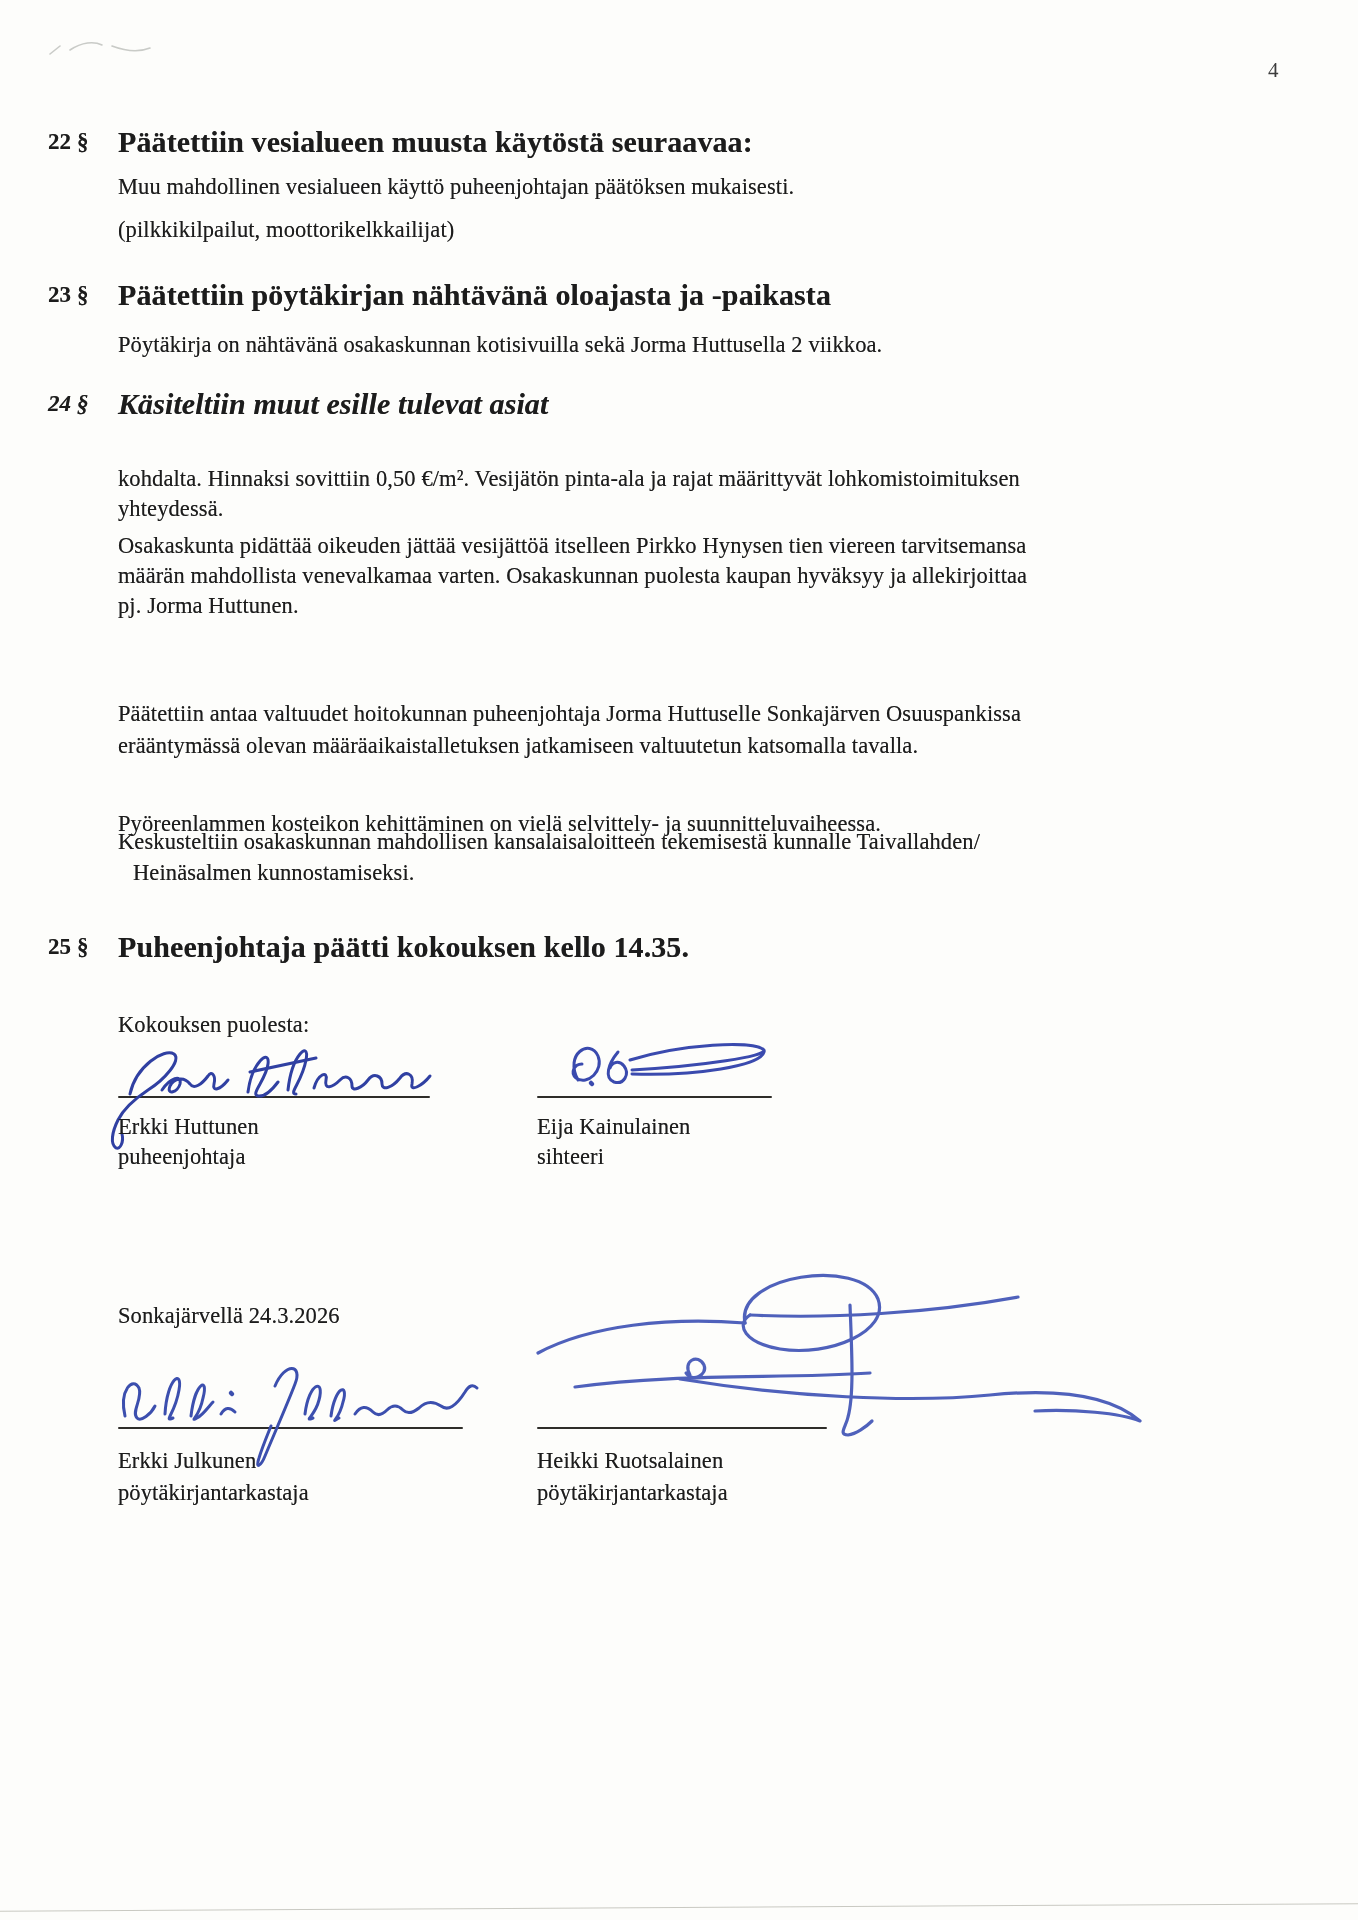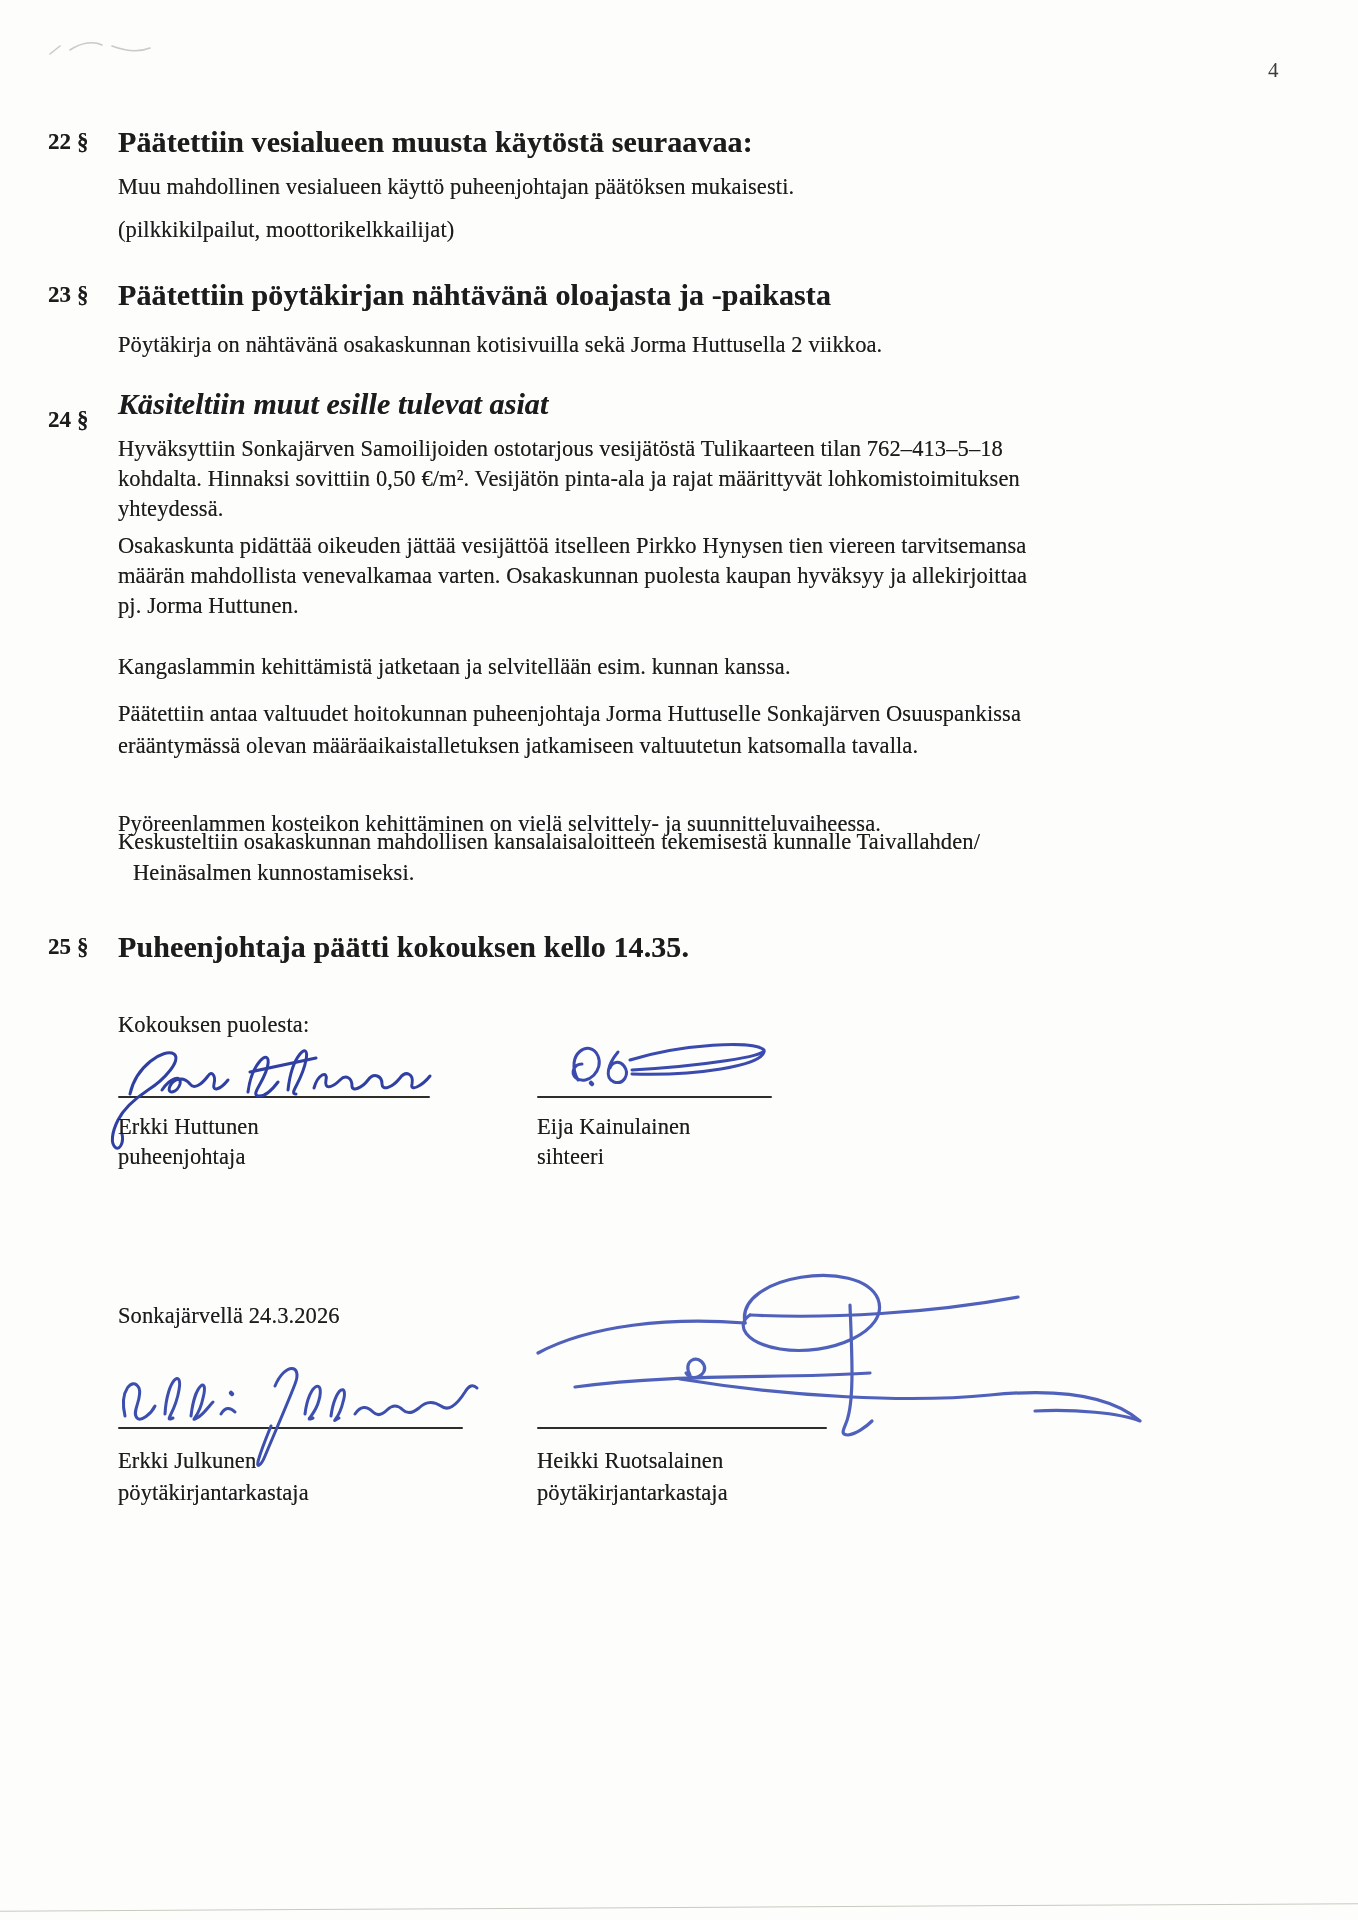--- a/index.html
+++ b/index.html
@@ -50,32 +50,30 @@
 
   <div class="txt secnum" style="left:48px;top:128px;">22 §</div>
   <div class="txt sectitle" style="left:118px;top:128px;">Päätettiin vesialueen muusta käytöstä seuraavaa:</div>
   <div class="txt" style="left:118px;top:173px;">Muu mahdollinen vesialueen käyttö puheenjohtajan päätöksen mukaisesti.</div>
   <div class="txt" style="left:118px;top:216px;">(pilkkikilpailut, moottorikelkkailijat)</div>
 
   <div class="txt secnum" style="left:48px;top:281px;">23 §</div>
   <div class="txt sectitle" style="left:118px;top:281px;">Päätettiin pöytäkirjan nähtävänä oloajasta ja -paikasta</div>
   <div class="txt" style="left:118px;top:331px;">Pöytäkirja on nähtävänä osakaskunnan kotisivuilla sekä Jorma Huttusella 2 viikkoa.</div>
 
-  <div class="txt secnum" style="left:48px;top:406px;">24 §</div>
+  <div class="txt secnum" style="left:48px;top:390px;font-style:italic;">24 §</div>
   <div class="txt sectitle italic" style="left:118px;top:390px;">Käsiteltiin muut esille tulevat asiat</div>
 
-  <div class="txt" style="left:118px;top:435px;">Hyväksyttiin Sonkajärven Samoilijoiden ostotarjous vesijätöstä Tulikaarteen tilan 762–413–5–18</div>
   <div class="txt" style="left:118px;top:465px;">kohdalta. Hinnaksi sovittiin 0,50 €/m². Vesijätön pinta-ala ja rajat määrittyvät lohkomistoimituksen</div>
   <div class="txt" style="left:118px;top:495px;">yhteydessä.</div>
 
   <div class="txt" style="left:118px;top:532px;">Osakaskunta pidättää oikeuden jättää vesijättöä itselleen Pirkko Hynysen tien viereen tarvitsemansa</div>
   <div class="txt" style="left:118px;top:562px;">määrän mahdollista venevalkamaa varten. Osakaskunnan puolesta kaupan hyväksyy ja allekirjoittaa</div>
   <div class="txt" style="left:118px;top:592px;">pj. Jorma Huttunen.</div>
 
-  <div class="txt" style="left:118px;top:653px;">Kangaslammin kehittämistä jatketaan ja selvitellään esim. kunnan kanssa.</div>
 
   <div class="txt" style="left:118px;top:700px;">Päätettiin antaa valtuudet hoitokunnan puheenjohtaja Jorma Huttuselle Sonkajärven Osuuspankissa</div>
   <div class="txt" style="left:118px;top:732px;">erääntymässä olevan määräaikaistalletuksen jatkamiseen valtuutetun katsomalla tavalla.</div>
 
   <div class="txt" style="left:118px;top:780px;margin-top:30px;">Pyöreenlammen kosteikon kehittäminen on vielä selvittely- ja suunnitteluvaiheessa.</div>
 
   <div class="txt" style="left:118px;top:828px;text-align:center;">Keskusteltiin osakaskunnan mahdollisen kansalaisaloitteen tekemisestä kunnalle Taivallahden/</div>
   <div class="txt" style="left:133px;top:859px;">Heinäsalmen kunnostamiseksi.</div>
 
   <div class="txt secnum" style="left:48px;top:933px;">25 §</div>

